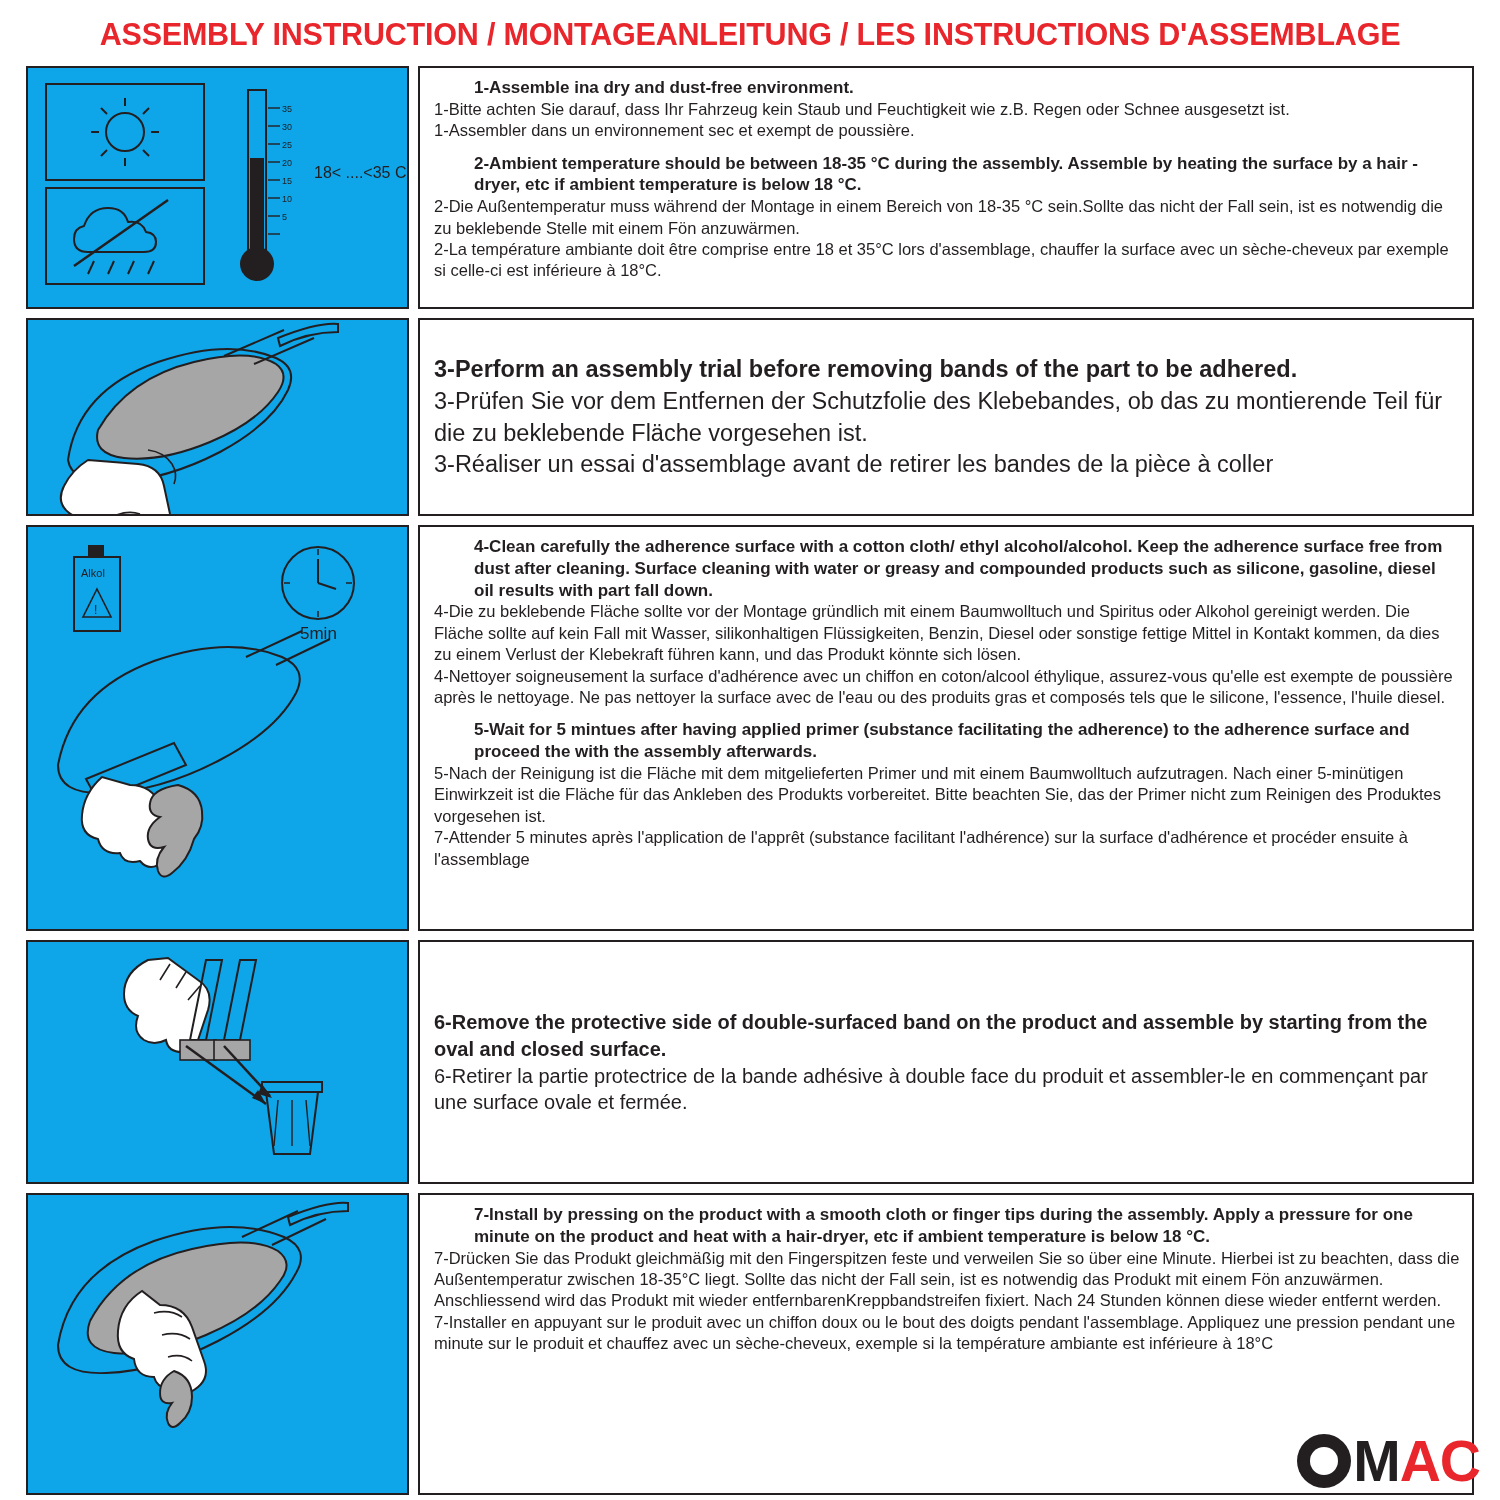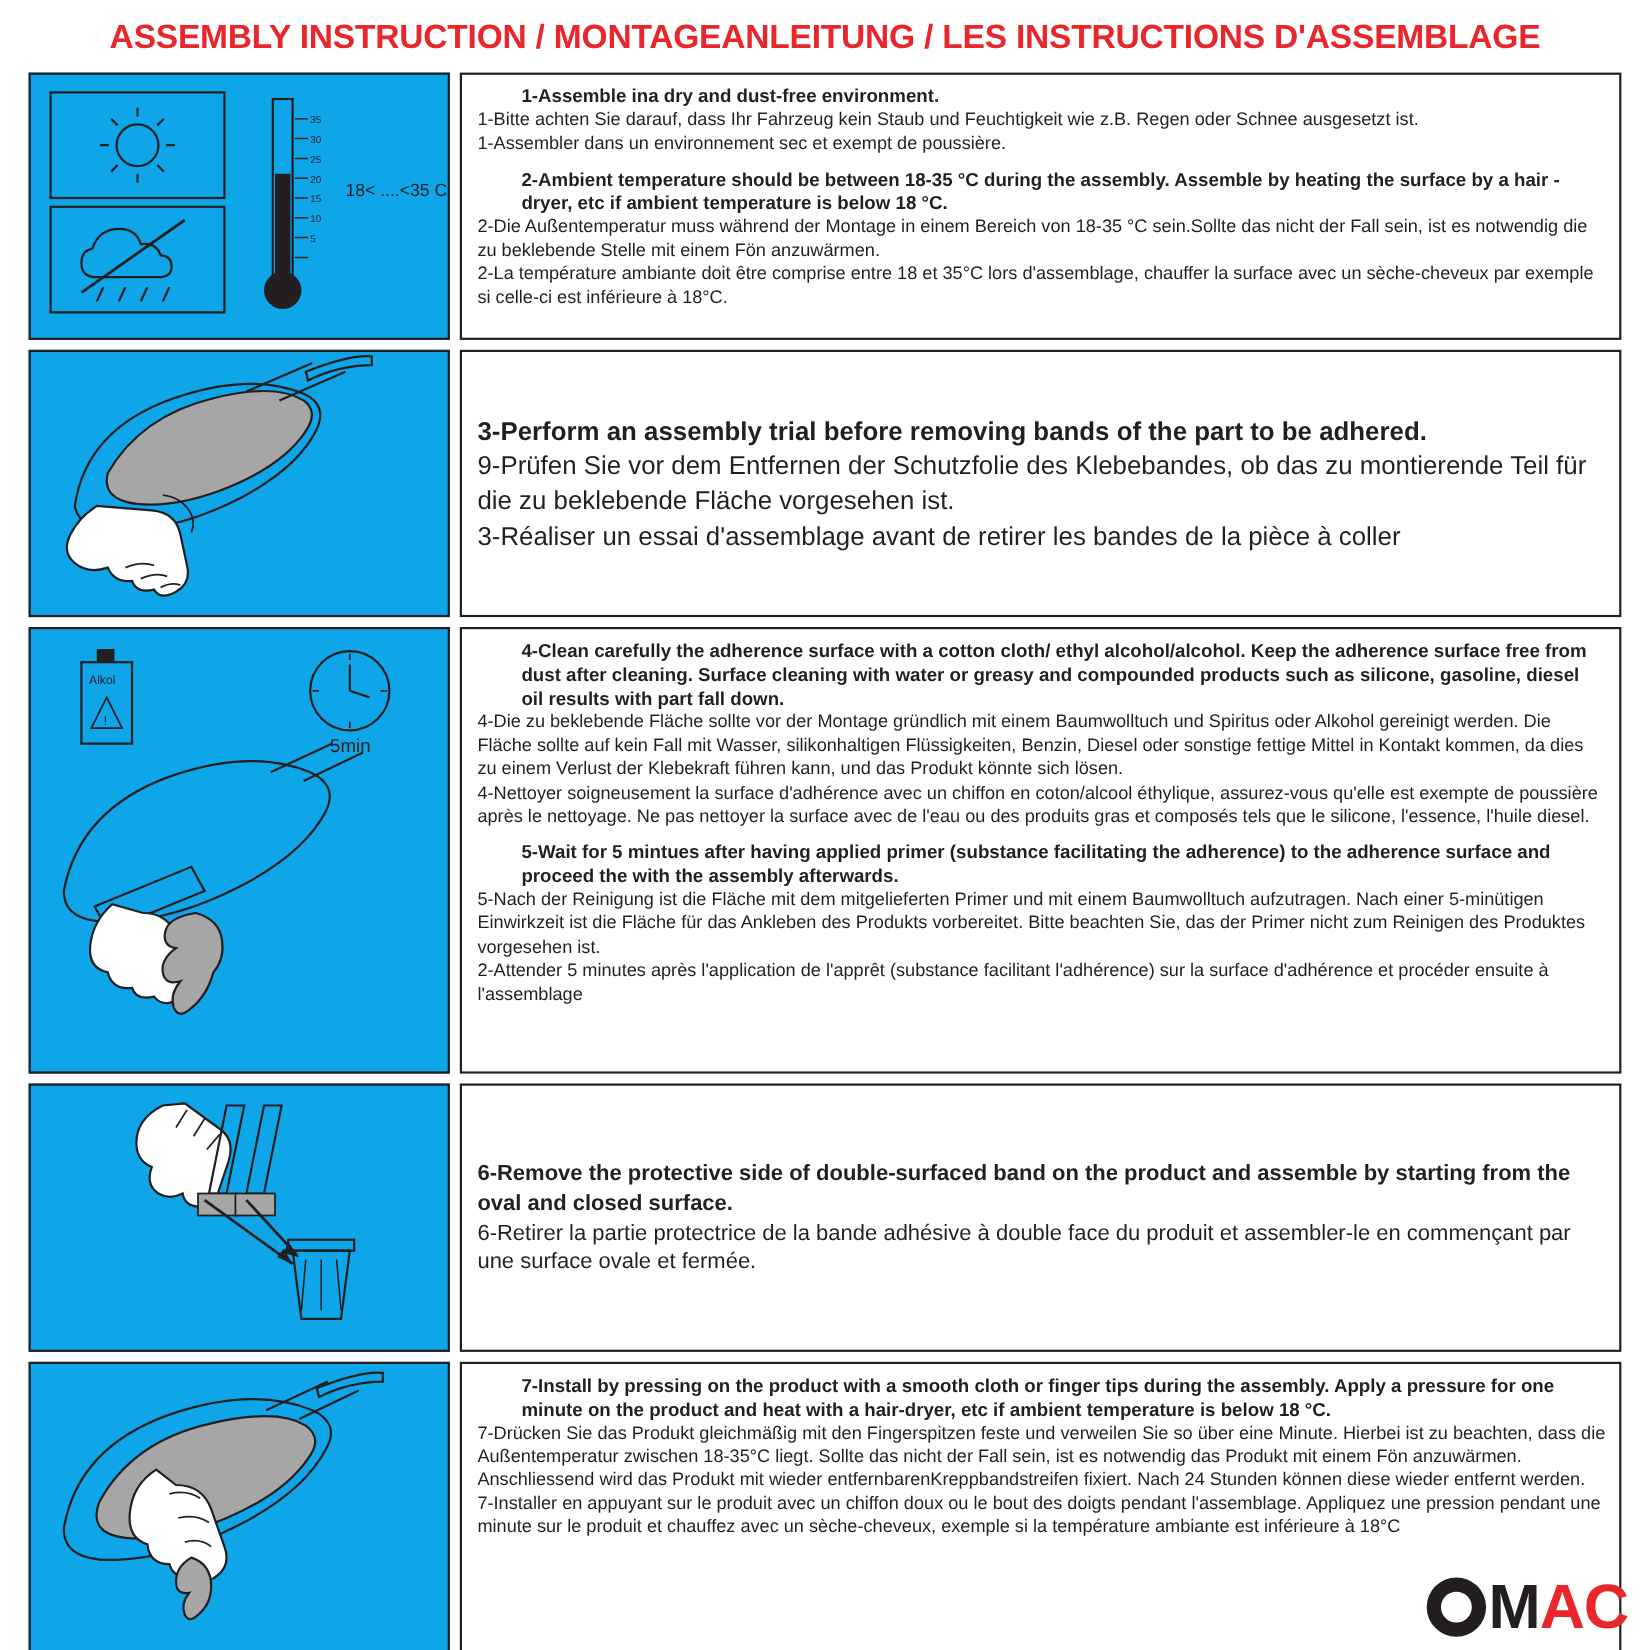--- a/index.html
+++ b/index.html
@@ -183,39 +183,39 @@
         <p class="b">1-Assemble ina dry and dust-free environment.</p>
         <p class="n">1-Bitte achten Sie darauf, dass Ihr Fahrzeug kein Staub und Feuchtigkeit wie z.B. Regen oder Schnee ausgesetzt ist.</p>
         <p class="n">1-Assembler dans un environnement sec et exempt de poussière.</p>
         <div class="gap"></div>
         <p class="b">2-Ambient temperature should be between 18-35 °C  during the assembly. Assemble by heating the surface by a hair -dryer, etc if ambient temperature is below 18 °C.</p>
         <p class="n">2-Die Außentemperatur muss während der Montage in einem Bereich von 18-35 °C  sein.Sollte das nicht der Fall sein, ist es notwendig die zu beklebende Stelle mit einem Fön anzuwärmen.</p>
         <p class="n">2-La température ambiante doit être comprise entre 18 et 35°C lors d'assemblage, chauffer la surface avec un sèche-cheveux par exemple si celle-ci est inférieure à 18°C.</p>
       </div>
     </div>
 
-    <div class="row" style="height:243px;">
+    <div class="row" style="height:198px;">
       <div class="cell-img">
         <svg width="379" height="239" viewBox="0 0 379 239">
 
           <path d="M40 140 q10 -70 90 -98 q70 -24 118 -4 q22 10 12 32 q-16 34 -68 62 q-54 28 -104 30 q-44 2 -48 -22 z" fill="none" stroke="#231f20" stroke-width="2"></path>
 
           <path d="M70 110 q30 -52 96 -68 q56 -14 82 2 q14 10 2 28 q-20 30 -68 50 q-48 20 -86 16 q-32 -4 -26 -28 z" fill="#a6a6a6" stroke="#231f20" stroke-width="2"></path>
 
           <path d="M196 36 l60 -26 M226 44 l60 -26" stroke="#231f20" stroke-width="2" fill="none"></path>
           <path d="M250 18 q40 -16 60 -14 l0 8 q-30 0 -58 14 z" fill="none" stroke="#231f20" stroke-width="2"></path>
 
           <path d="M60 140 q-16 10 -24 26 q-8 16 4 26 q12 10 30 4 q6 14 22 12 q4 12 20 8 q6 10 20 2 q14 -8 10 -24 l-6 -28 q-4 -20 -26 -22 l-50 -4 z" fill="#fff" stroke="#231f20" stroke-width="2"></path>
           <path d="M86 196 q14 -6 26 -2 M100 206 q14 -6 24 -2 M118 214 q10 -5 18 -2" stroke="#231f20" stroke-width="1.6" fill="none"></path>
           <path d="M120 130 q16 2 24 14 q6 10 2 20" stroke="#231f20" stroke-width="1.6" fill="none"></path>
         </svg>
       </div>
       <div class="cell-txt vcenter">
         <p class="big-b">3-Perform an assembly trial before removing bands of the part to be adhered.</p>
-        <p class="big-n">9-Prüfen Sie vor dem Entfernen der Schutzfolie des Klebebandes, ob das zu montierende Teil für die zu beklebende Fläche vorgesehen ist.</p>
+        <p class="big-n">3-Prüfen Sie vor dem Entfernen der Schutzfolie des Klebebandes, ob das zu montierende Teil für die zu beklebende Fläche vorgesehen ist.</p>
         <p class="big-n">3-Réaliser un essai d'assemblage avant de retirer les bandes de la pièce à coller</p>
       </div>
     </div>
 
     <div class="row" style="height:406px;">
       <div class="cell-img">
         <svg width="379" height="402" viewBox="0 0 379 402">
 
           <rect x="60" y="18" width="16" height="12" fill="#231f20"></rect>
           <rect x="46" y="30" width="46" height="74" fill="none" stroke="#231f20" stroke-width="2"></rect>
@@ -243,21 +243,21 @@
           <path d="M150 258 q22 6 24 26 q2 16 -8 28 q-6 22 -22 34 q-10 8 -14 -2 q-4 -12 6 -24 q-14 4 -16 -8 q-2 -12 12 -22 q-12 -2 -10 -14 q2 -14 28 -18 z" fill="#a6a6a6" stroke="#231f20" stroke-width="2"></path>
         </svg>
       </div>
       <div class="cell-txt">
         <p class="b">4-Clean carefully the adherence surface with a cotton cloth/ ethyl alcohol/alcohol. Keep the adherence surface free from dust after cleaning. Surface cleaning with water or greasy and compounded products such as silicone, gasoline, diesel oil results with part fall down.</p>
         <p class="n">4-Die zu beklebende Fläche sollte vor der Montage gründlich mit einem Baumwolltuch und Spiritus oder Alkohol gereinigt werden. Die Fläche sollte auf kein Fall mit Wasser, silikonhaltigen Flüssigkeiten, Benzin, Diesel oder sonstige fettige Mittel in Kontakt kommen, da dies zu einem Verlust der Klebekraft führen kann, und das Produkt könnte sich lösen.</p>
         <p class="n">4-Nettoyer soigneusement la surface d'adhérence avec un chiffon en coton/alcool éthylique, assurez-vous qu'elle est exempte de poussière après le nettoyage. Ne pas nettoyer la surface avec de l'eau ou des produits gras et composés tels que le silicone, l'essence, l'huile diesel.</p>
         <div class="gap"></div>
         <p class="b">5-Wait for 5 mintues after having applied primer (substance facilitating the adherence) to the adherence surface and proceed the with the assembly afterwards.</p>
         <p class="n">5-Nach der Reinigung ist die Fläche mit dem mitgelieferten Primer und mit einem Baumwolltuch aufzutragen. Nach einer 5-minütigen Einwirkzeit ist die Fläche für das Ankleben des Produkts vorbereitet. Bitte beachten Sie, das der Primer nicht zum Reinigen des Produktes vorgesehen ist.</p>
-        <p class="n">2-Attender 5 minutes après l'application de l'apprêt (substance facilitant l'adhérence) sur la surface d'adhérence et procéder ensuite à l'assemblage</p>
+        <p class="n">7-Attender 5 minutes après l'application de l'apprêt (substance facilitant l'adhérence) sur la surface d'adhérence et procéder ensuite à l'assemblage</p>
       </div>
     </div>
 
     <div class="row" style="height:244px;">
       <div class="cell-img">
         <svg width="379" height="240" viewBox="0 0 379 240">
 
           <path d="M120 18 q-24 12 -24 34 q0 16 14 22 q-6 16 6 24 q10 6 22 0 q2 12 16 12 q12 0 16 -12 l10 -30 q6 -20 -10 -30 l-30 -22 z" fill="#fff" stroke="#231f20" stroke-width="2"></path>
           <path d="M132 38 l10 -16 M148 46 l10 -16 M160 58 l12 -14" stroke="#231f20" stroke-width="1.6"></path>
 

